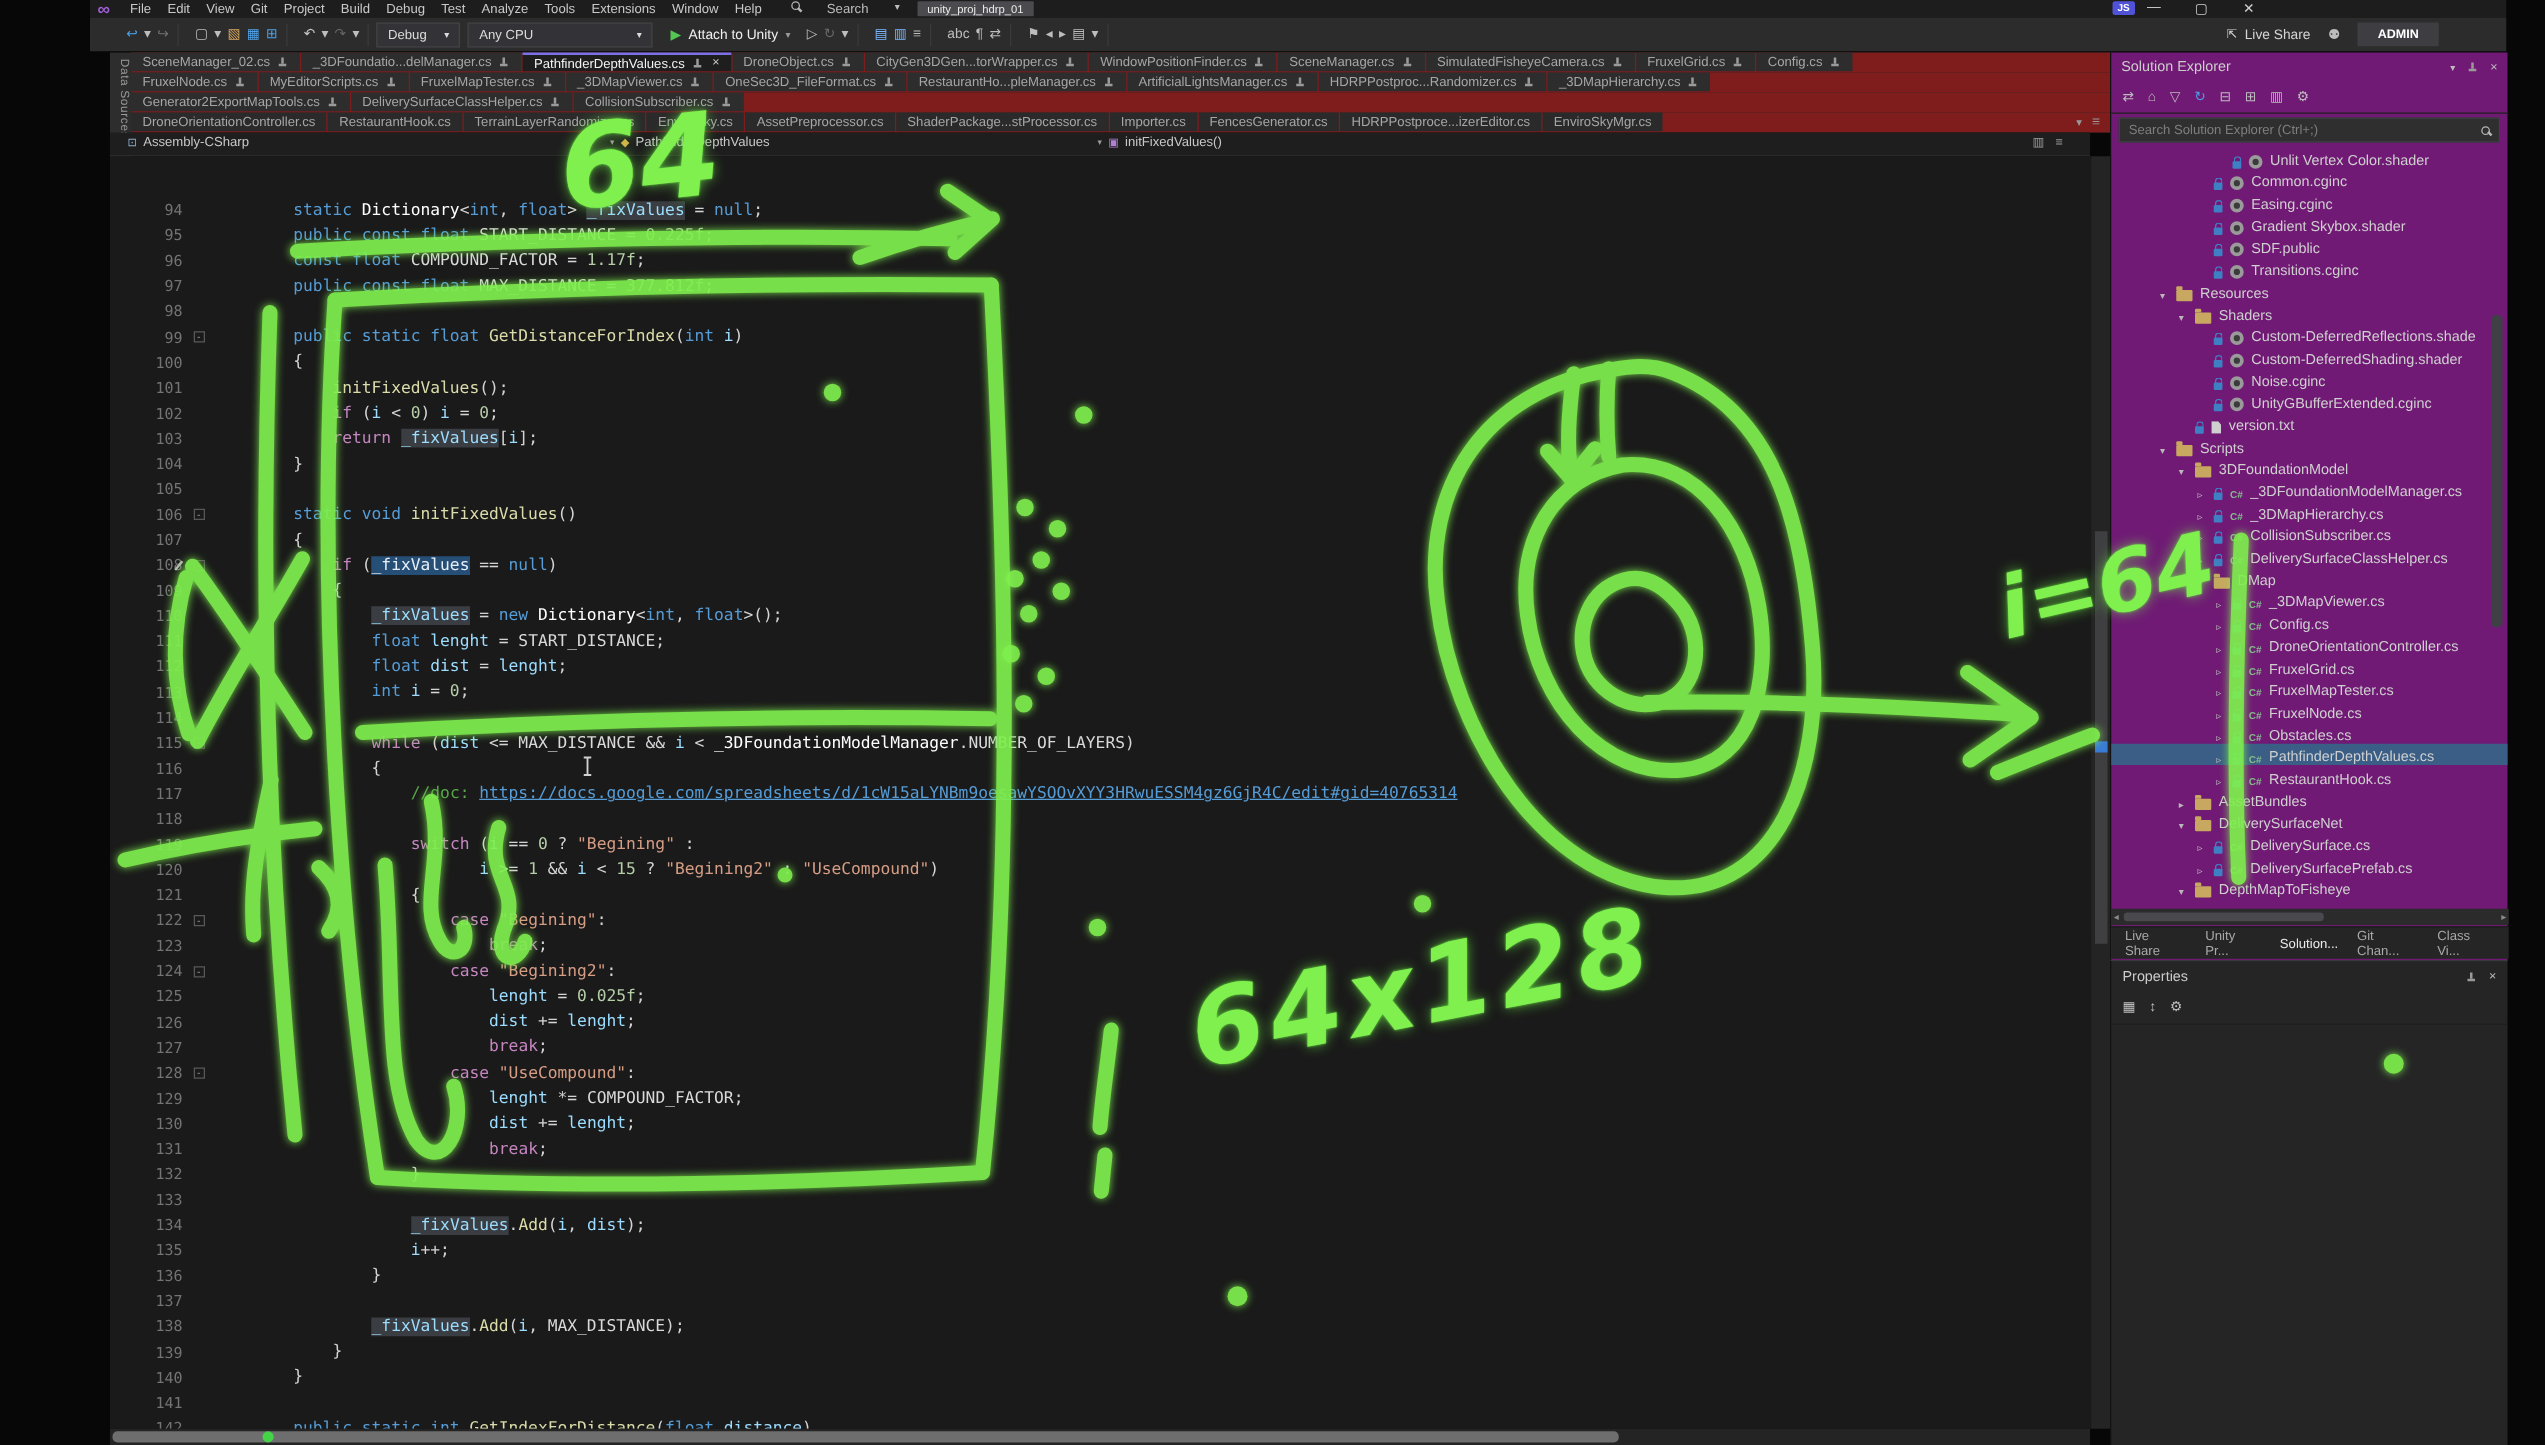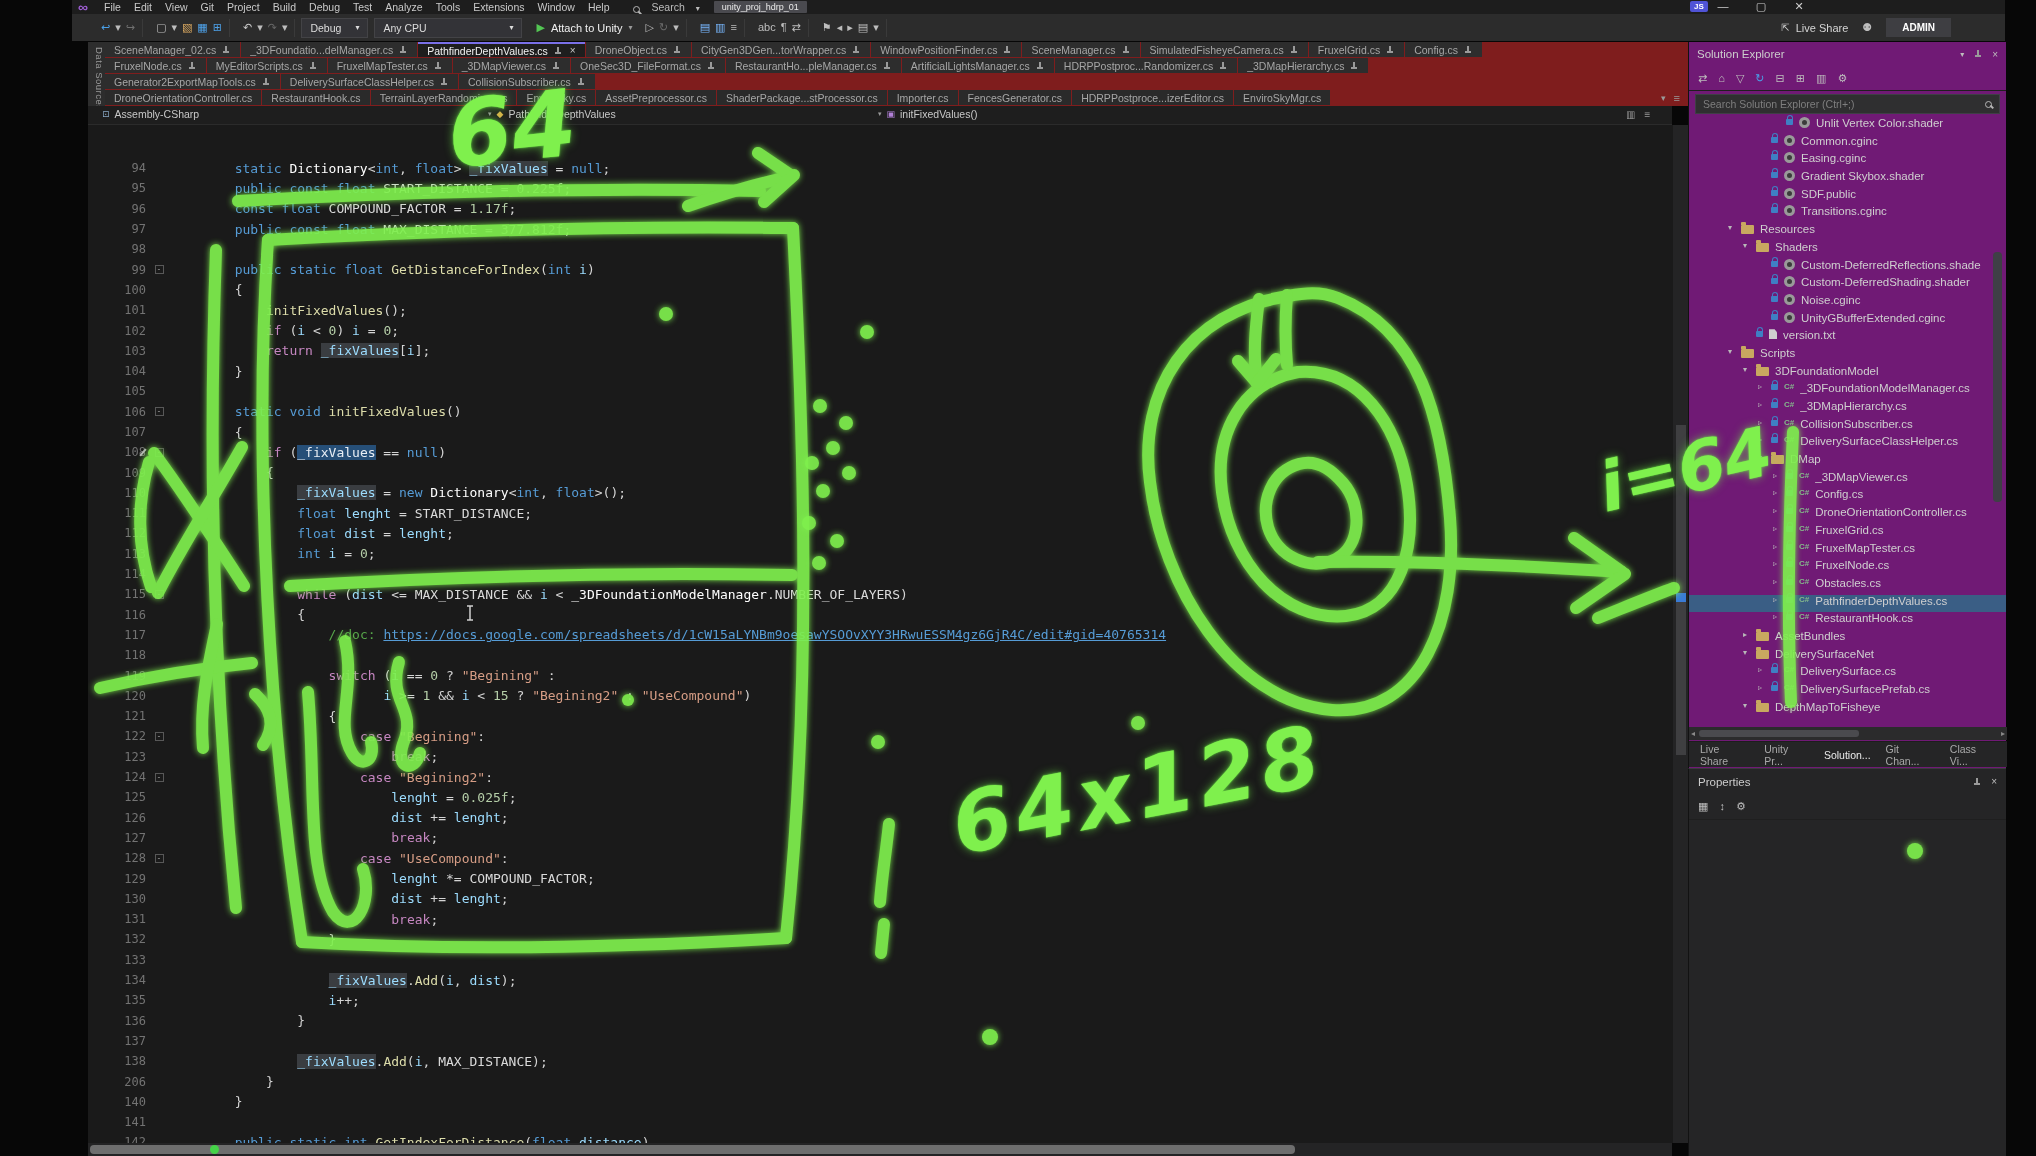--- a/index.html
+++ b/index.html
@@ -3,21 +3,21 @@
 <meta charset="utf-8">
 <style>
   *{margin:0;padding:0;box-sizing:border-box}
   html,body{width:2036px;height:1156px;overflow:hidden;background:#070707;
     font-family:"Liberation Sans","DejaVu Sans",sans-serif;}
   
   #titlebar{position:absolute;left:72px;top:0;width:1933px;height:14px;background:#1d1d1d;display:flex;align-items:center;overflow:hidden}
   #logo{color:#a05fd6;font-size:14px;font-weight:bold;margin-left:6px;line-height:10px}
   #menus{display:flex;gap:13px;margin-left:16px}
   .menu-item{color:#c9c9c9;font-size:10.5px;white-space:nowrap}
-  #tb-search{display:flex;align-items:flex-end;gap:11px;margin-left:24px;color:#bdbdbd;font-size:10.5px}
+  #tb-search{display:flex;align-items:flex-start;gap:21px;margin-left:24px;color:#bdbdbd;font-size:10.5px}
   #proj-box{margin-left:14px;background:#4a4a4f;color:#eaeaea;font-size:9px;padding:1px 8px;border-radius:1px}
   #js-badge{position:absolute;left:1690px;top:1px;background:#5053d6;color:#fff;font-size:8px;font-weight:bold;padding:1px 4px;border-radius:2px}
   #win-controls{position:absolute;left:1712px;top:0;display:flex;gap:16px;color:#cfcfcf;font-size:11px}
   #win-controls span{width:22px;text-align:center}
   
   #toolbar{position:absolute;left:72px;top:14px;width:1933px;height:27px;background:#2c2c2c;display:flex;align-items:center;gap:6px;padding-left:22px;font-size:12px;color:#c8c8c8}
   .tbgroup{display:flex;align-items:center;gap:5px;padding:0 7px;border-right:1px solid #3a3a3a;height:18px}
   .tbi{font-size:11px;color:#bdbdbd;line-height:1}
   .dd{display:flex;align-items:center;gap:14px;background:#333337;border:1px solid #434346;color:#dcdcdc;font-size:10.5px;height:20px;padding:0 8px}
   #attach{display:flex;align-items:center;gap:6px;color:#f0f0f0;font-size:11px;margin-left:8px}
@@ -65,21 +65,21 @@
   #hthumb{position:absolute;left:2px;top:2px;width:1205px;height:9px;background:#6e6e6e;border-radius:4px}
   .status-dot{position:absolute;left:210px;top:1145px;width:9px;height:9px;border-radius:50%;background:#45d348;z-index:60}
   
   #se{position:absolute;left:1688px;top:42px;width:318px;height:726px;background:#701a75;border-left:1px solid #121212;color:#cccccc}
   .se-title{height:24px;display:flex;align-items:center;padding:0 8px;font-size:11.5px}
   .se-title .sp{margin-left:auto;display:flex;gap:9px;align-items:center;color:#bdbdbd;font-size:10px}
   .se-toolbar{height:25px;display:flex;align-items:center;gap:11px;padding:0 9px;color:#bdbdbd;font-size:11.5px;border-bottom:1px solid #1f1f1f}
   .se-search{margin:3px 6px;height:20px;background:#2f2f30;border:1px solid #3f3f46;display:flex;align-items:center;padding:0 7px;color:#7e7e7e;font-size:10.5px}
   .se-search .mag{margin-left:auto}
   #tree{position:relative;margin-top:2px}
-  .trow{height:17.7px;display:flex;align-items:flex-start;gap:6px;font-size:11.5px;white-space:nowrap;color:#cfcfcf}
+  .trow{height:17.7px;display:flex;align-items:flex-end;gap:6px;font-size:11.5px;white-space:nowrap;color:#cfcfcf}
   .trow.sel{background:#3a5e85}
   .arrow{width:10px;font-size:8px;color:#b8b8b8;text-align:center;flex:none}
   .ic-lock{width:7px;height:6px;background:#3f7fc4;border-radius:1px;position:relative;flex:none;margin-top:2px}
   .ic-lock::before{content:"";position:absolute;top:-4px;left:1px;width:4px;height:4px;border:1px solid #3f7fc4;border-bottom:none;border-radius:3px 3px 0 0}
   .ic-folder{width:13px;height:9px;background:#c8a860;border-radius:1px;position:relative;flex:none;margin-top:2px}
   .ic-folder::before{content:"";position:absolute;top:-3px;left:0;width:5px;height:3px;background:#c8a860;border-radius:1px 1px 0 0}
   .ic-circle{width:11px;height:11px;border-radius:50%;background:#3b3b3b;border:3px solid #9a9a9a;flex:none}
   .ic-doc{width:8px;height:10px;background:#cfcfcf;clip-path:polygon(0 0,70% 0,100% 30%,100% 100%,0 100%);flex:none}
   .ic-cs{font-size:8px;font-weight:bold;color:#85b98d;flex:none}
   .mag{width:7px;height:7px;border:1.4px solid #b5b5b5;border-radius:50%;position:relative;display:inline-block}
@@ -396,21 +396,21 @@
       <div class="code-line"><span class="ln">129</span><span class="foldc"></span><span class="ct" style="padding-left: 225.24px;"><span class="tk-v">lenght</span><span class="tk-p"> *= </span><span class="tk-f">COMPOUND_FACTOR</span><span class="tk-p">;</span></span></div>
       <div class="code-line"><span class="ln">130</span><span class="foldc"></span><span class="ct" style="padding-left: 225.24px;"><span class="tk-v">dist</span><span class="tk-p"> += </span><span class="tk-v">lenght</span><span class="tk-p">;</span></span></div>
       <div class="code-line"><span class="ln">131</span><span class="foldc"></span><span class="ct" style="padding-left: 225.24px;"><span class="tk-c">break</span><span class="tk-p">;</span></span></div>
       <div class="code-line"><span class="ln">132</span><span class="foldc"></span><span class="ct" style="padding-left: 162.6px;"><span class="tk-p">}</span></span></div>
       <div class="code-line"><span class="ln">133</span><span class="foldc"></span><span class="ct" style="padding-left: 6px;"></span></div>
       <div class="code-line"><span class="ln">134</span><span class="foldc"></span><span class="ct" style="padding-left: 162.6px;"><span class="tk-rb">_fixValues</span><span class="tk-p">.</span><span class="tk-m">Add</span><span class="tk-p">(</span><span class="tk-v">i</span><span class="tk-p">, </span><span class="tk-v">dist</span><span class="tk-p">);</span></span></div>
       <div class="code-line"><span class="ln">135</span><span class="foldc"></span><span class="ct" style="padding-left: 162.6px;"><span class="tk-v">i</span><span class="tk-p">++;</span></span></div>
       <div class="code-line"><span class="ln">136</span><span class="foldc"></span><span class="ct" style="padding-left: 131.28px;"><span class="tk-p">}</span></span></div>
       <div class="code-line"><span class="ln">137</span><span class="foldc"></span><span class="ct" style="padding-left: 6px;"></span></div>
       <div class="code-line"><span class="ln">138</span><span class="foldc"></span><span class="ct" style="padding-left: 131.28px;"><span class="tk-rb">_fixValues</span><span class="tk-p">.</span><span class="tk-m">Add</span><span class="tk-p">(</span><span class="tk-v">i</span><span class="tk-p">, </span><span class="tk-f">MAX_DISTANCE</span><span class="tk-p">);</span></span></div>
-      <div class="code-line"><span class="ln">206</span><span class="foldc"></span><span class="ct" style="padding-left: 99.96px;"><span class="tk-p">}</span></span></div>
+      <div class="code-line"><span class="ln">139</span><span class="foldc"></span><span class="ct" style="padding-left: 99.96px;"><span class="tk-p">}</span></span></div>
       <div class="code-line"><span class="ln">140</span><span class="foldc"></span><span class="ct" style="padding-left: 68.64px;"><span class="tk-p">}</span></span></div>
       <div class="code-line"><span class="ln">141</span><span class="foldc"></span><span class="ct" style="padding-left: 6px;"></span></div>
       <div class="code-line"><span class="ln">142</span><span class="foldc"></span><span class="ct" style="padding-left: 68.64px;"><span class="tk-k">public</span><span class="tk-p"> </span><span class="tk-k">static</span><span class="tk-p"> </span><span class="tk-k">int</span><span class="tk-p"> </span><span class="tk-m">GetIndexForDistance</span><span class="tk-p">(</span><span class="tk-k">float</span><span class="tk-p"> </span><span class="tk-v">distance</span><span class="tk-p">)</span></span></div>
     </div>
 </div>
 <div id="vscroll">
   <div id="vthumb"></div>
   <div id="vmark"></div>
 </div>
 <div id="hscroll">

